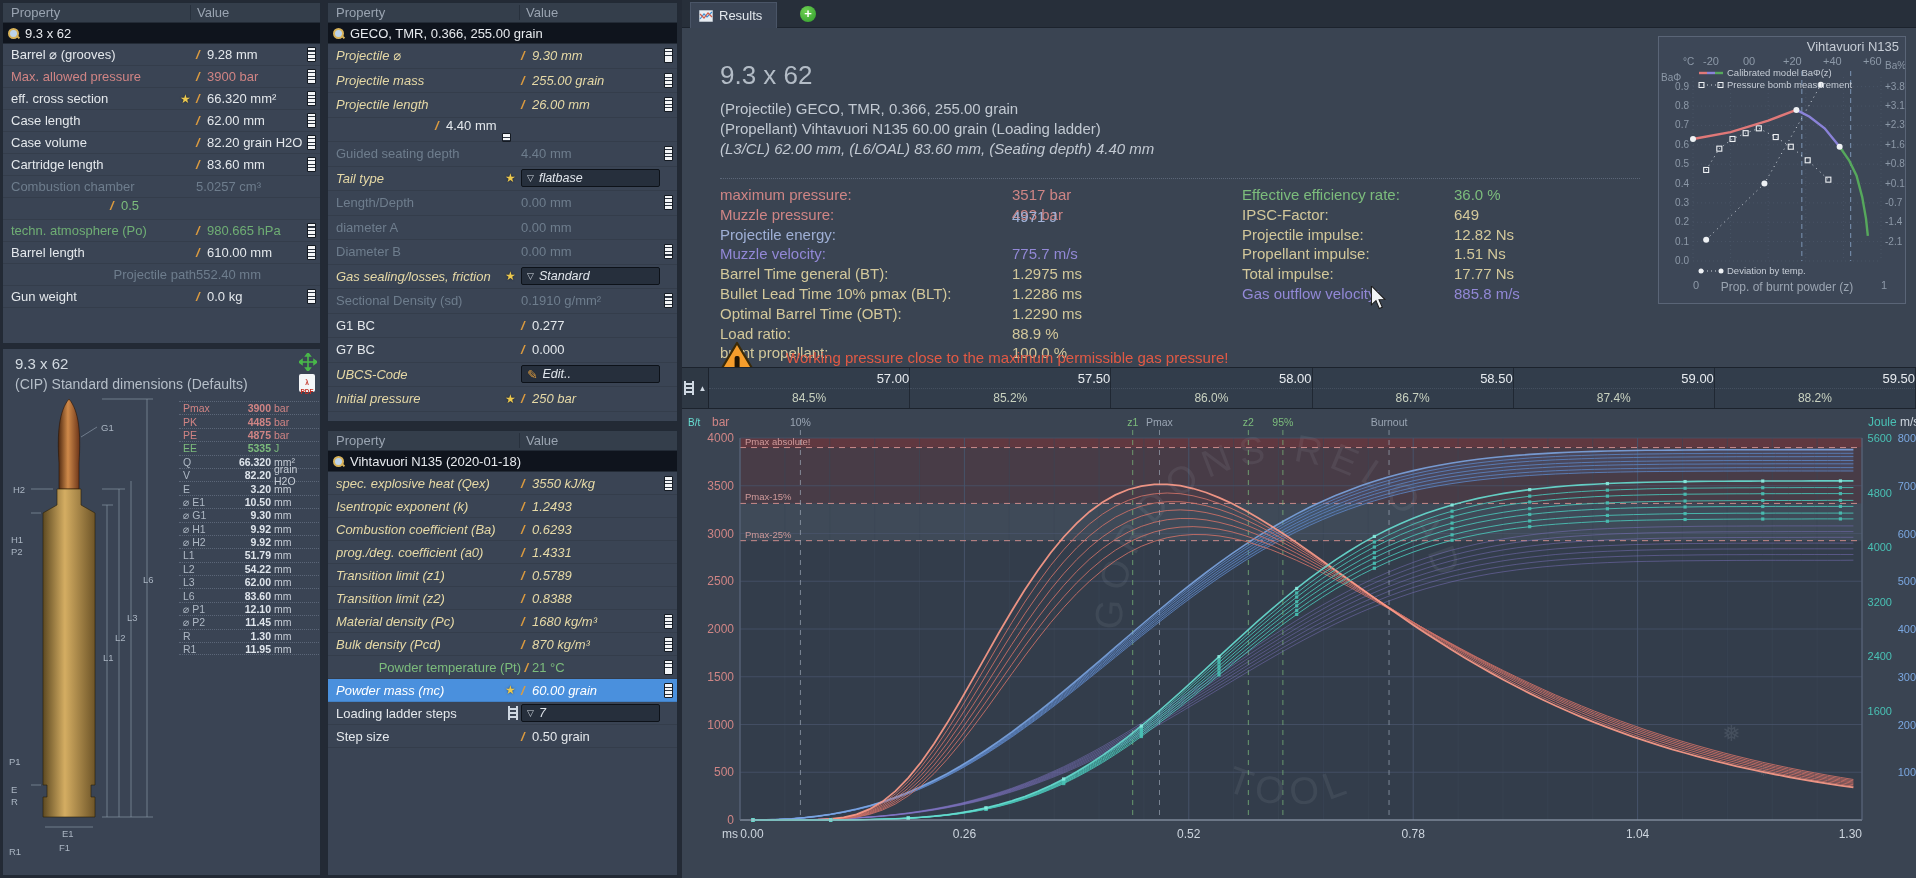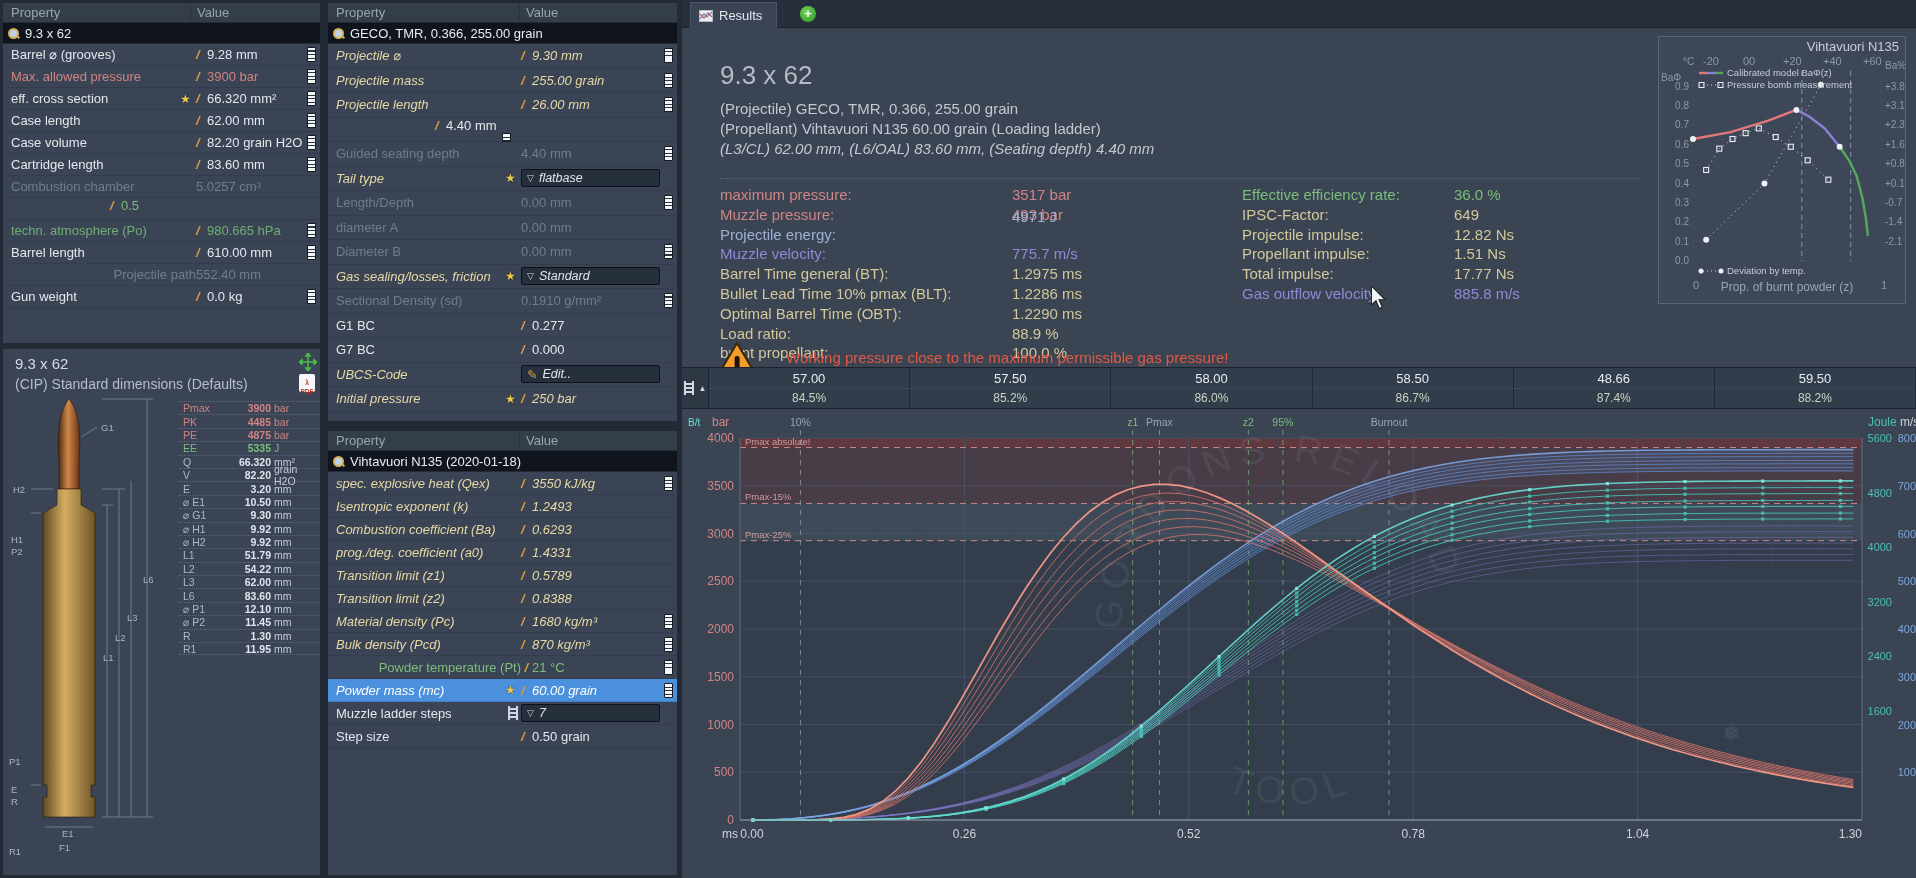--- a/index.html
+++ b/index.html
@@ -64,21 +64,21 @@
   .resrow { position:absolute; font-size:15px; white-space:nowrap; }
   .c-salmon{color:#cf8585;} .c-steel{color:#9fb0d6;} .c-purple{color:#9288d6;} .c-khaki{color:#d3c89b;} .c-green{color:#7cbc7c;}
 
   .warn { position:absolute; left:24px; top:312px; display:flex; gap:18px; align-items:center; }
   .warntxt1 { font-size:15px; color:#e25944; }
   .warntxt2 { font-size:14px; color:#d9dee3; margin-top:4px; }
 
   .ladder { position:absolute; left:0; top:395px; width:1234px; height:42px; display:flex; background:#2e3844; border-top:1px solid #1c232d; border-bottom:1px solid #1c232d; }
   .ladcell { width:27px; display:flex; align-items:center; justify-content:center; gap:2px; background:#2e3844; border-right:1px solid #1c232d; color:#cfd8e2; font-size:8px; }
   .ladtab { flex:1; background:#323d4b; border-right:1px solid #202833; display:flex; flex-direction:column; }
-  .ladtab .t1 { height:21px; text-align:center; font-size:13px; color:#e8ecf0; line-height:22px; border-bottom:1px dotted #55607088; }
+  .ladtab .t1 { height:21px; text-align:right; font-size:13px; color:#e8ecf0; line-height:22px; border-bottom:1px dotted #55607088; }
   .ladtab .t2 { height:19px; text-align:center; font-size:12px; color:#c9d2c0; line-height:19px; }
   .ladtab.sel { background:#8fa3bb; outline:1px solid #b9c6d6; }
   .ladtab.sel .t1, .ladtab.sel .t2 { color:#ffffff; }
 
   .minichart { position:absolute; left:976px; top:8px; width:248px; height:268px; background:#3d4757; border:1px solid #5a6577; }
   .mainchart { position:absolute; left:0; top:439px; width:1234px; height:439px; }
   svg text { font-family:"Liberation Sans","DejaVu Sans",sans-serif; }
 </style>
 </head>
 <body>
@@ -580,21 +580,21 @@
           <div class="prow param selected" style="height: 23px;">
             <span class="plabel">Powder mass (mc)</span>
             <span class="pstar">★</span>
             <div class="pval" style="width: 139px;">
               <span class="pen">/</span>
               <span>60.00 grain</span>
             </div>
             <span class="ruler" style="visibility: visible;"></span>
           </div>
           <div class="prow normal" style="height: 23px;">
-            <span class="plabel">Muzzle ladder steps</span>
+            <span class="plabel">Loading ladder steps</span>
             <span class="ladicon"></span>
             <div class="pval" style="width: 139px;">
               <div class="dd">
                 <span class="tri">▽</span>
                 <span>7</span>
               </div>
             </div>
             <span class="ruler" style="visibility: hidden;"></span>
           </div>
           <div class="prow normal" style="height: 23px;">
@@ -780,21 +780,21 @@
           </div>
           <div class="ladtab">
             <div class="t1">58.00</div>
             <div class="t2">86.0%</div>
           </div>
           <div class="ladtab">
             <div class="t1">58.50</div>
             <div class="t2">86.7%</div>
           </div>
           <div class="ladtab">
-            <div class="t1">48.66</div>
+            <div class="t1">59.00</div>
             <div class="t2">87.4%</div>
           </div>
           <div class="ladtab">
             <div class="t1">59.50</div>
             <div class="t2">88.2%</div>
           </div>
         </div>
     </div>
 
     <div class="mainchart" style="top:411px;">

